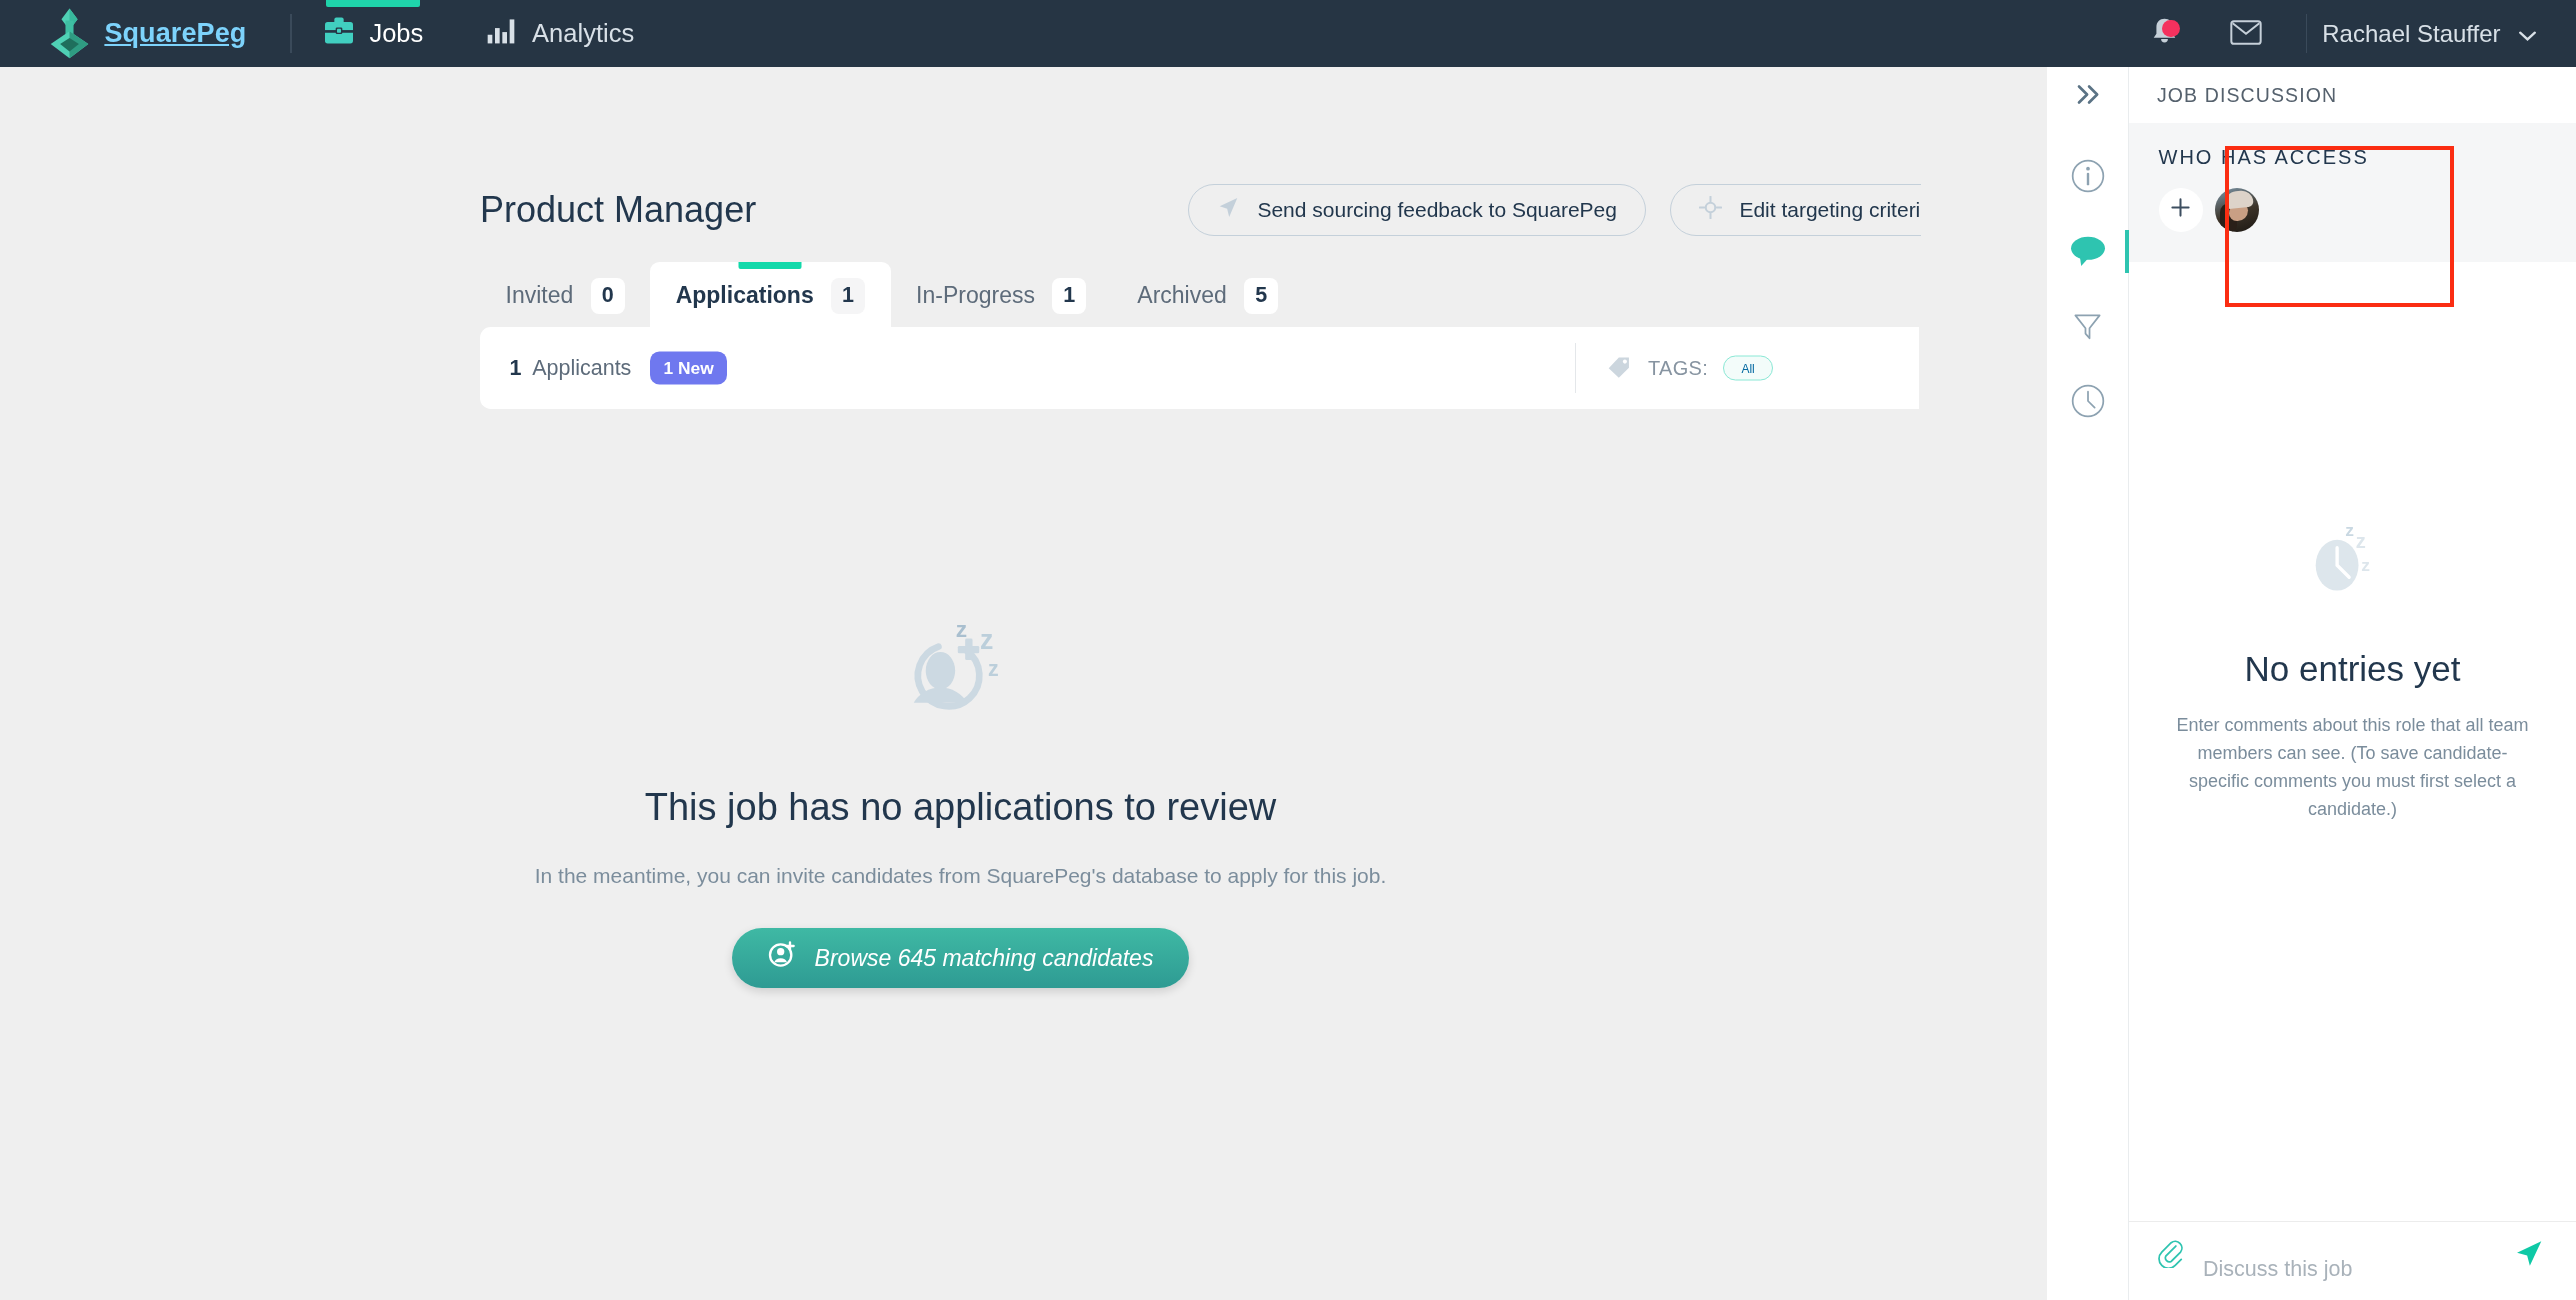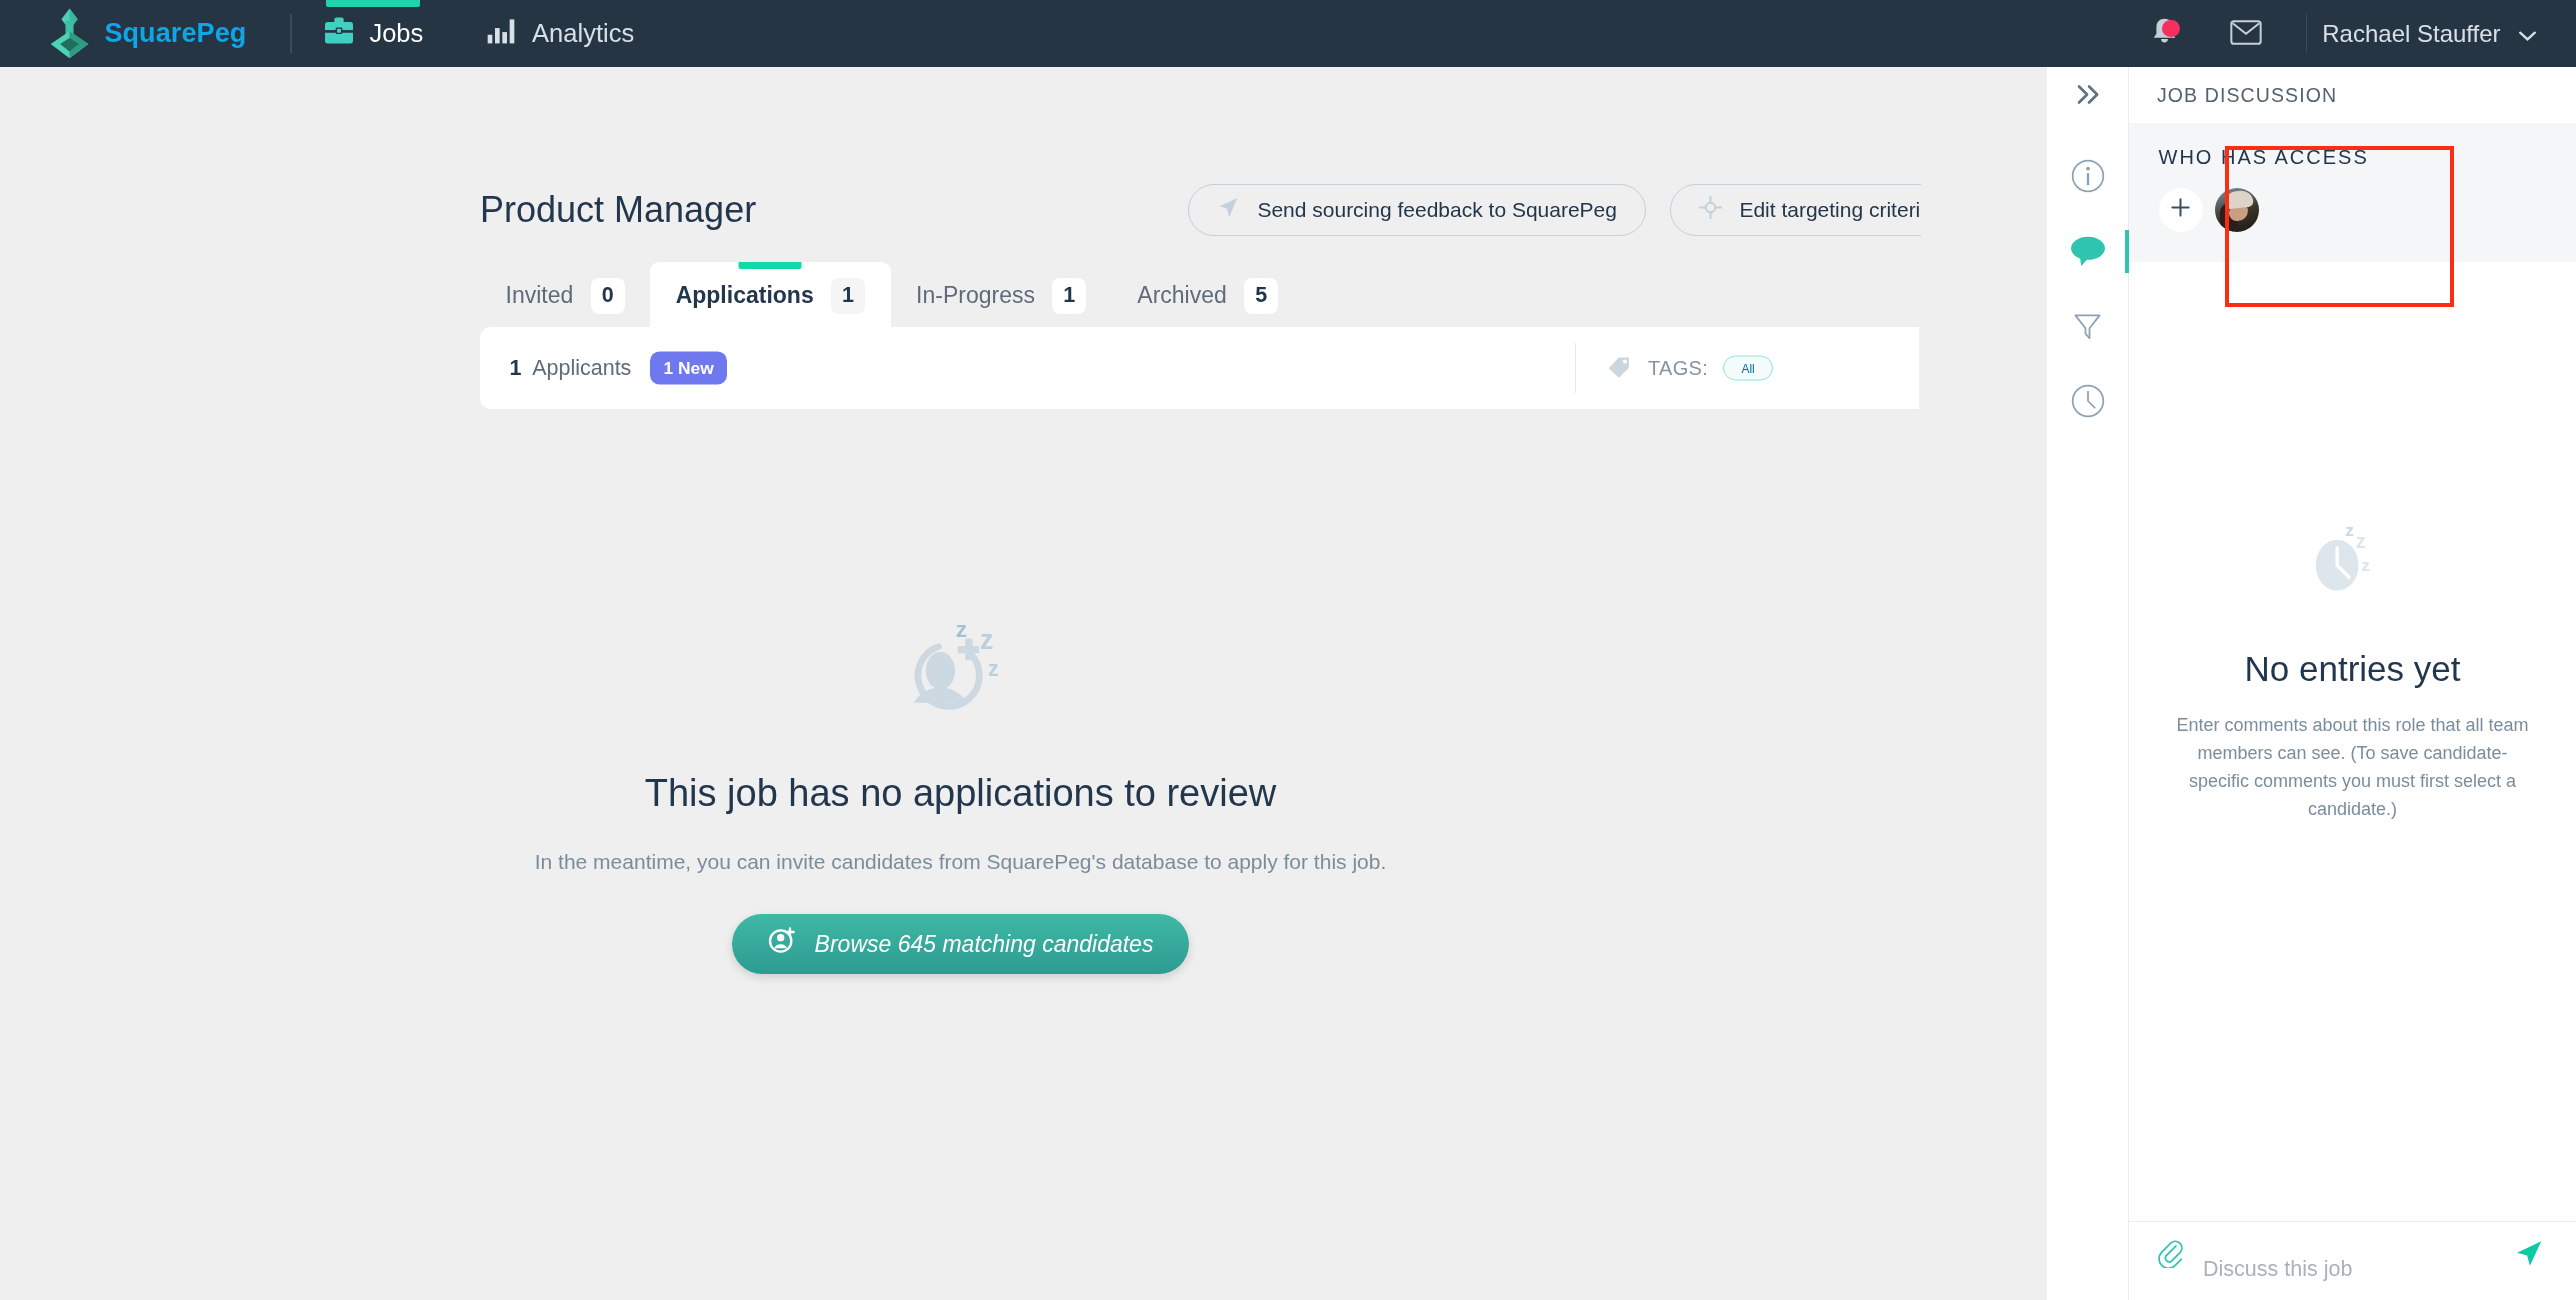--- a/index.html
+++ b/index.html
@@ -11,21 +11,21 @@
   }
   #root { position: relative; width: 2576px; height: 1300px; background: #efefef; }
 
   
   .topnav {
     position: absolute; left: 0; top: 0; width: 2576px; height: 67px;
     background: #263544; display: flex; align-items: center;
   }
   .brand { display: flex; align-items: center; margin-left: 48px; gap: 13.4px; }
   .brand-logo { width: 43px; height: 54px; position: relative; }
-  .brand-name { color: #0ea5e9; font-size: 27px; font-weight: 700; letter-spacing: 0.1px; }
+  .brand-name { color: #7dd3fc; font-size: 27px; font-weight: 700; letter-spacing: 0.1px; text-decoration: underline; }
   .nav-divider { width: 1.3px; height: 39px; background: #3a4a5a; margin-left: 44px; }
   .nav-items { display: flex; align-items: center; height: 67px; margin-left: 0; }
   .nav-item {
     position: relative; display: flex; align-items: center; gap: 14.8px;
     height: 67px; padding: 0 31px; color: #d8e0e7; font-size: 25.5px;
   }
   .nav-item.active::before {
     content: ""; position: absolute; top: 0; left: 50%; transform: translateX(-50%);
     width: 94px; height: 7.4px; background: #1fd4ab; border-radius: 0 0 2px 2px;
   }
@@ -94,21 +94,21 @@
   .tag-all {
     border: 1.3px solid #8ae8d5; color: #0369a1; font-size: 12px;
     border-radius: 17.4px; padding: 4.7px 17.4px; background: #f3fcfa;
   }
 
   
   .empty {
     position: absolute; left: 0; right: 0; top: 550px;
     display: flex; flex-direction: column; align-items: center;
   }
-  .empty-title { font-size: 38px; color: #22374d; margin-top: 39px; white-space: nowrap; }
+  .empty-title { font-size: 38px; color: #22374d; margin-top: 53px; white-space: nowrap; }
   .empty-sub { font-size: 21px; color: #7b8d9c; margin-top: 35px; white-space: nowrap; }
   .browse-btn {
     margin-top: 40px; display: flex; align-items: center; gap: 19px;
     height: 60px; padding: 0 36px; border: none; border-radius: 30px;
     background: linear-gradient(180deg, #3fb9a4 0%, #2e9b93 100%);
     color: #ffffff; font-size: 23px; white-space: nowrap;
     box-shadow: 0 3.4px 9.4px rgba(0,0,0,0.14); font-family: "Liberation Sans", sans-serif; font-style: italic;
   }
 
   

